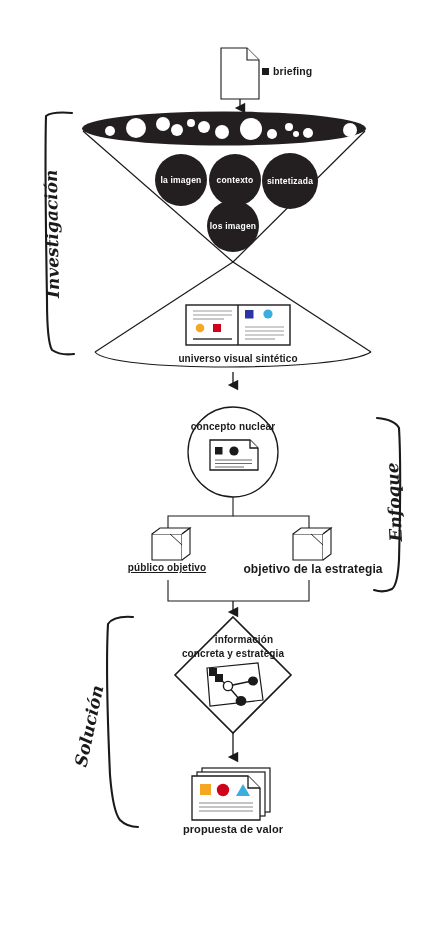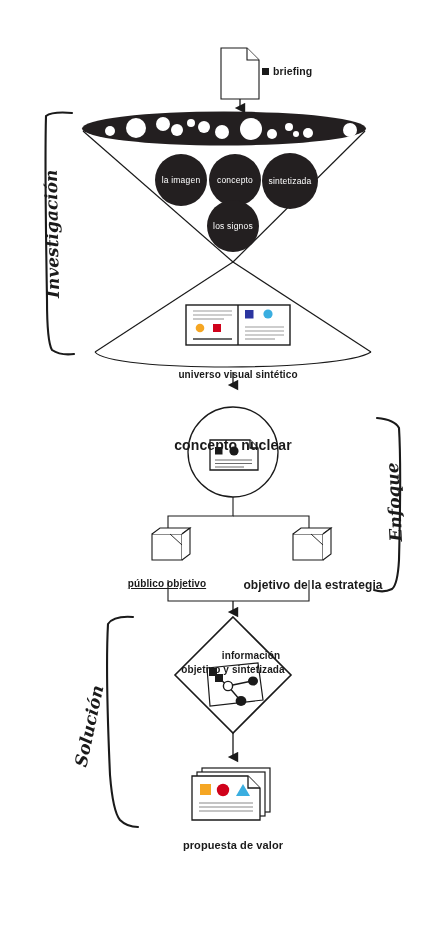--- a/index.html
+++ b/index.html
@@ -31,26 +31,25 @@
   .lbl {
     position: absolute;
     font-family: "Liberation Sans", sans-serif;
     font-weight: bold;
     color: #1a1a1a;
     white-space: nowrap;
     letter-spacing: 0.1px;
   }
   .lbl-center {
     transform: translateX(-50%);
-    margin-top: 16px;
   }
   .bubble-text {
     position: absolute;
     color: #ffffff;
-    font-weight: normal;
+    font-weight: bold;
     font-size: 8.5px;
     transform: translate(-50%, -50%);
     white-space: nowrap;
     letter-spacing: 0.2px;
   }
   .hand {
     position: absolute;
     font-family: "DejaVu Serif", serif;
     font-style: italic;
     font-weight: bold;
@@ -227,34 +226,34 @@
              C 112 800, 115 814, 120 820 C 125 825, 131 827, 138 827" fill="none" stroke="#1a1a1a" stroke-width="2.1" stroke-linecap="round"></path>
   </svg>
 
   <div class="lbl" style="left:262px; top:65px; font-size:10.5px; display:flex; align-items:center; gap:4px;">
     <span style="display:inline-block;width:7px;height:7px;background:#1a1a1a;"></span>
     <span>briefing</span>
   </div>
 
   <div id="bubble-labels">
       <div class="bubble-text" style="left: 181px; top: 180px;">la imagen</div>
-      <div class="bubble-text" style="left: 235px; top: 180px;">concepto</div>
+      <div class="bubble-text" style="left: 235px; top: 180px;">contexto</div>
       <div class="bubble-text" style="left: 290px; top: 181px;">sintetizada</div>
-      <div class="bubble-text" style="left: 233px; top: 226px;">los signos</div>
+      <div class="bubble-text" style="left: 233px; top: 226px;">los imagen</div>
     </div>
 
   <div class="lbl lbl-center" style="left:238px; top:353px; font-size:10px;">universo visual sintético</div>
 
-  <div class="lbl lbl-center" style="left:233px; top:421px; font-size:14px;">concepto nuclear</div>
+  <div class="lbl lbl-center" style="left:233px; top:421px; font-size:10px;">concepto nuclear</div>
 
   <div class="lbl lbl-center" style="left:167px; top:562px; font-size:10px;text-decoration:underline;">público objetivo</div>
   <div class="lbl lbl-center" style="left:313px; top:562px; font-size:12px;">objetivo de la estrategia</div>
 
-  <div class="lbl lbl-center" style="left:251px; top:634px; font-size:10px;">información</div>
-  <div class="lbl lbl-center" style="left:233px; top:648px; font-size:10px;">objetivo y sintetizada</div>
+  <div class="lbl lbl-center" style="left:244px; top:634px; font-size:10px;">información</div>
+  <div class="lbl lbl-center" style="left:233px; top:648px; font-size:10px;">concreta y estrategia</div>
 
   <div class="lbl lbl-center" style="left:233px; top:823px; font-size:11px;">propuesta de valor</div>
 
   <div class="hand" style="left:-8px; top:228px; font-size:17px; transform:rotate(-91deg);
               transform-origin:center center; width:120px; text-align:center;">Investigación</div>
   <div class="hand" style="left:354px; top:492px; font-size:17px; transform:rotate(-93deg);
               transform-origin:center center; width:80px; text-align:center;">Enfoque</div>
   <div class="hand" style="left:44px; top:716px; font-size:17px; transform:rotate(-78deg);
               transform-origin:center center; width:90px; text-align:center;">Solución</div>
 

